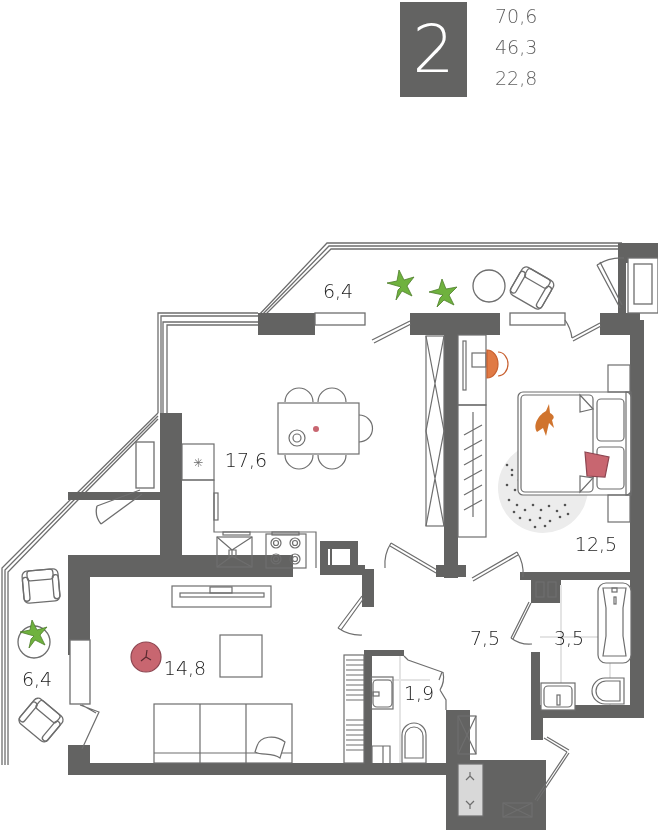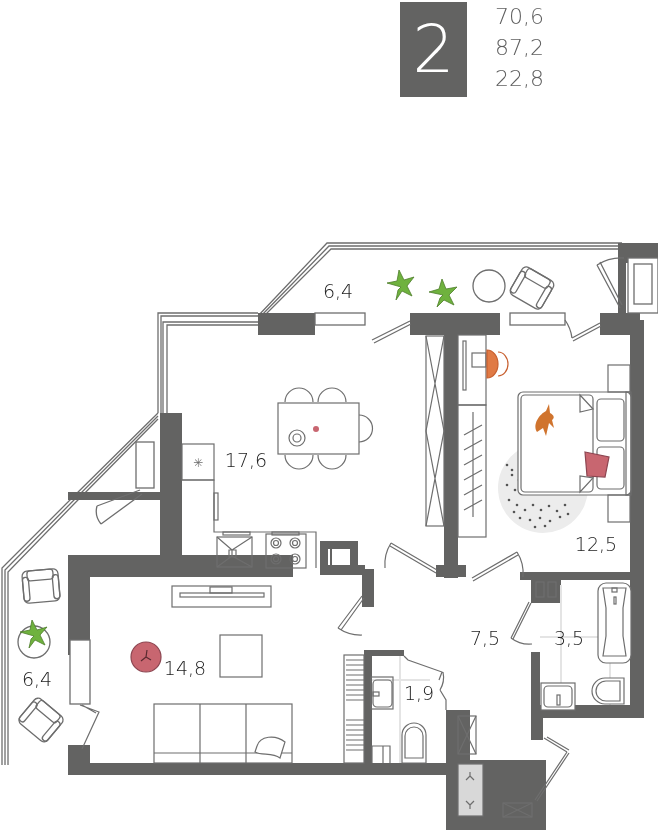--- a/index.html
+++ b/index.html
@@ -1,35 +1,35 @@
 <!DOCTYPE html>
 <html><head>
   <meta charset="utf-8">
   <style>
     html, body { margin: 0; padding: 0; background: #ffffff; }
     body { width: 658px; height: 830px; position: relative; overflow: hidden;
            font-family: "DejaVu Sans", sans-serif; }
     .badge { position: absolute; left: 400px; top: 2px; width: 67px; height: 95px;
              background: #636362; color: #ffffff; display: flex; align-items: center;
              justify-content: center; font-size: 66px; font-weight: 200; line-height: 1; }
-    .areas { position: absolute; left: 495px; top: 1px; color: #5f5f5f; font-size: 22px;
+    .areas { position: absolute; left: 495px; top: 1px; color: #5f5f5f; font-size: 19px;
              line-height: 31px; font-weight: 300; text-align: right; }
     .areas div { height: 31px; }
     svg.plan { position: absolute; left: 0; top: 0; }
     .lbl { font-family: "DejaVu Sans", sans-serif; font-size: 19px; fill: #222222; font-weight: 300; }
   </style>
 </head>
 <body>
 
 <div class="badge">
   <span>2</span>
 </div>
 <div class="areas">
   <div>70,6</div>
-  <div>87,2</div>
+  <div>46,3</div>
   <div>22,8</div>
 </div>
 
 <svg class="plan" width="658" height="830" viewBox="0 0 658 830" xmlns="http://www.w3.org/2000/svg">
   <g fill="none" stroke="#6e6e6e" stroke-width="1.3">
 
     <g>
       <polyline points="258,316 327,243 622,243"></polyline>
       <polyline points="261,316 329,246 622,246"></polyline>
       <polyline points="264,316 331,249 622,249"></polyline>

